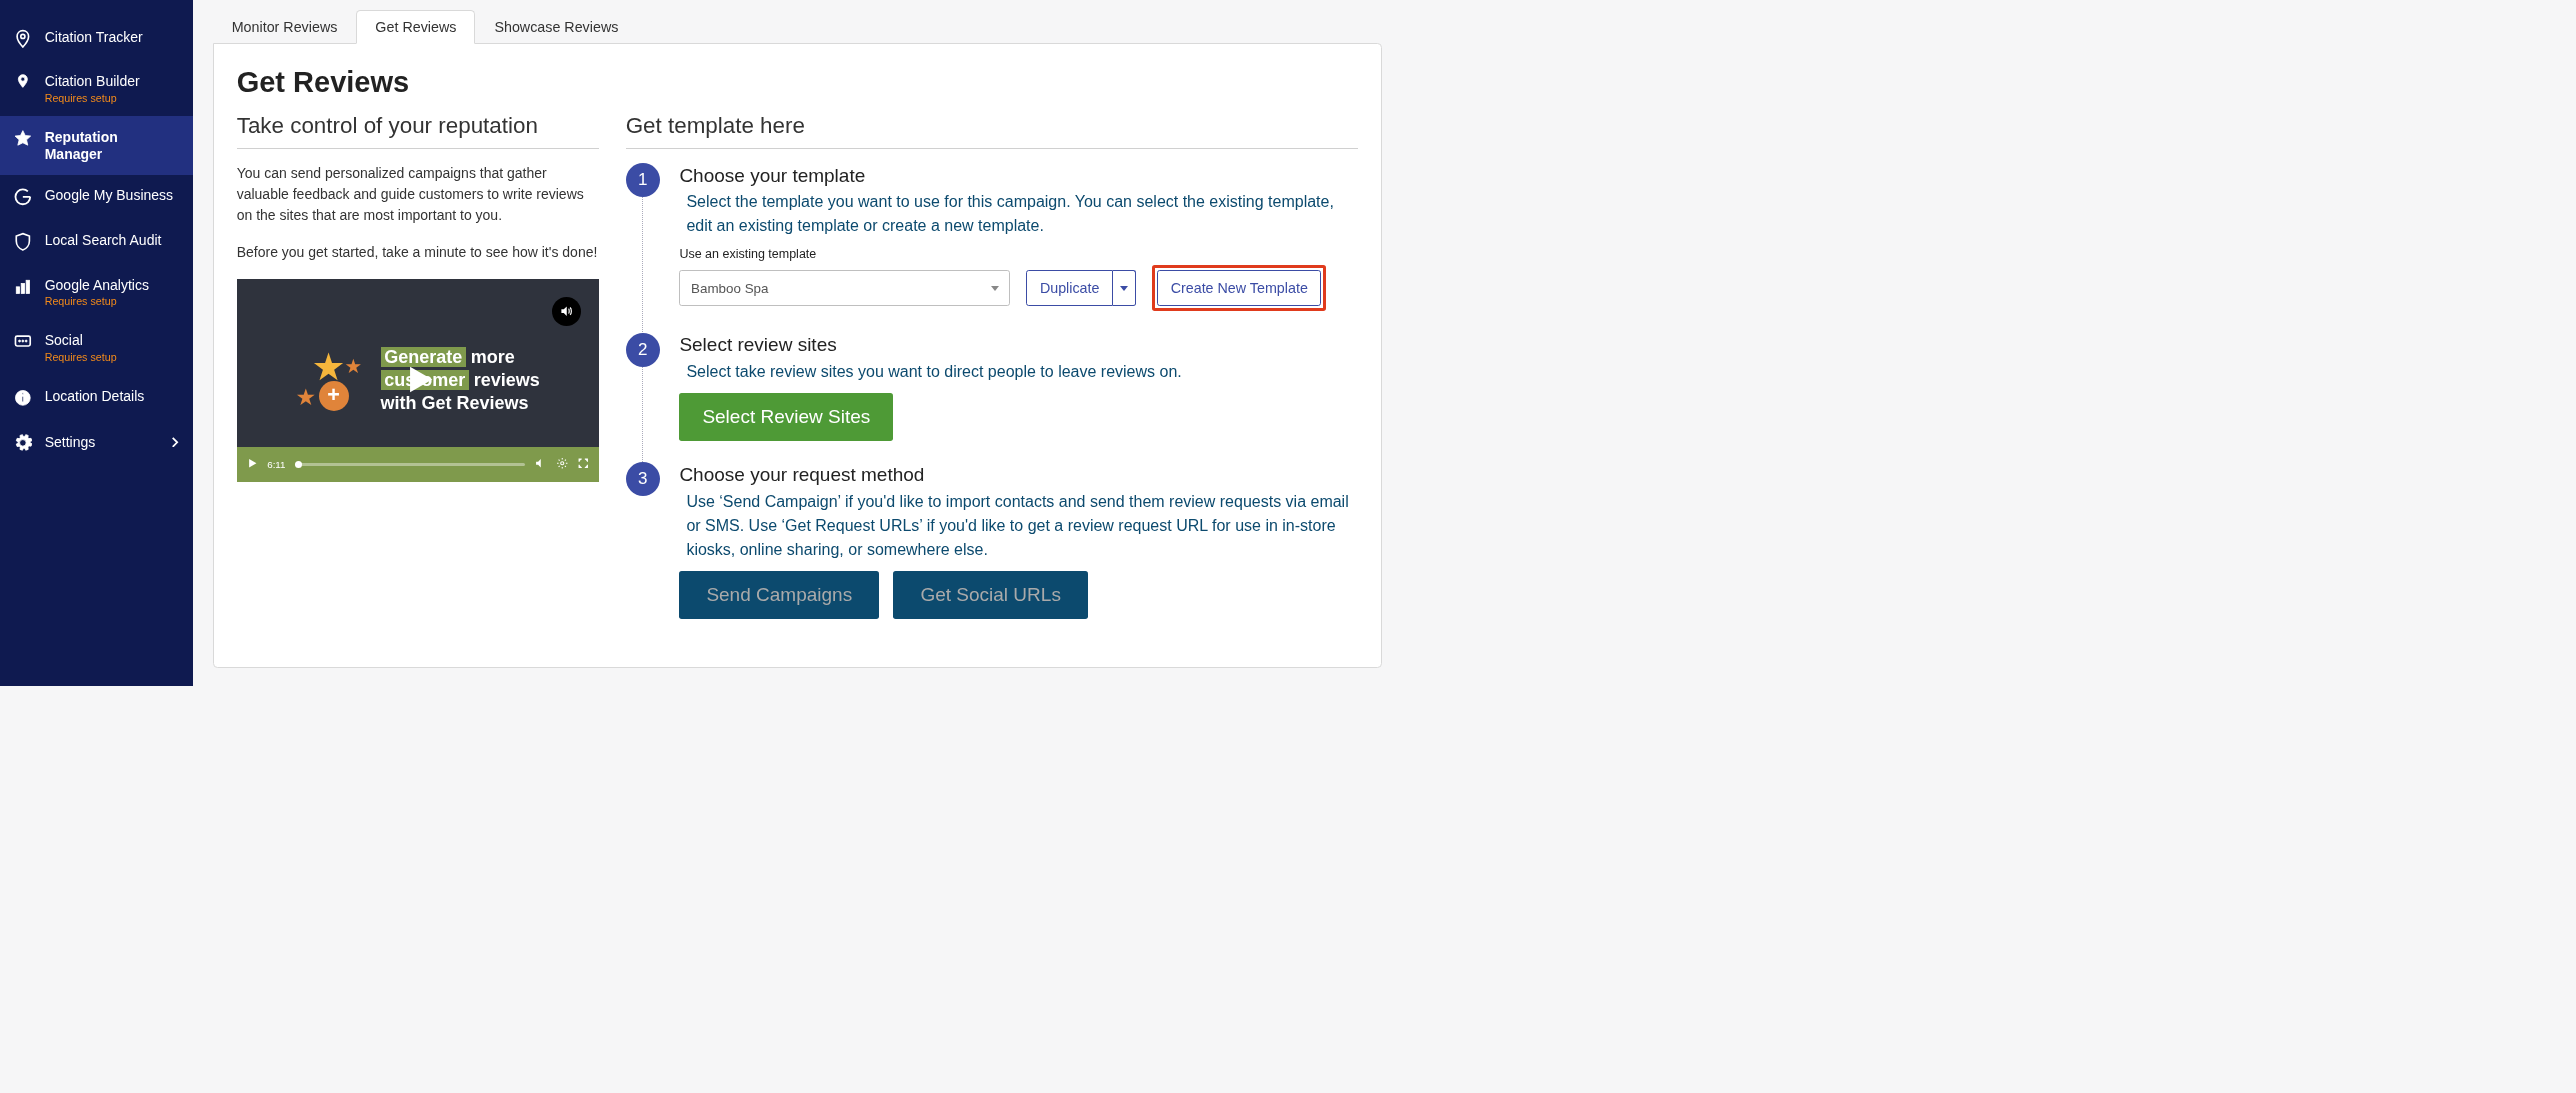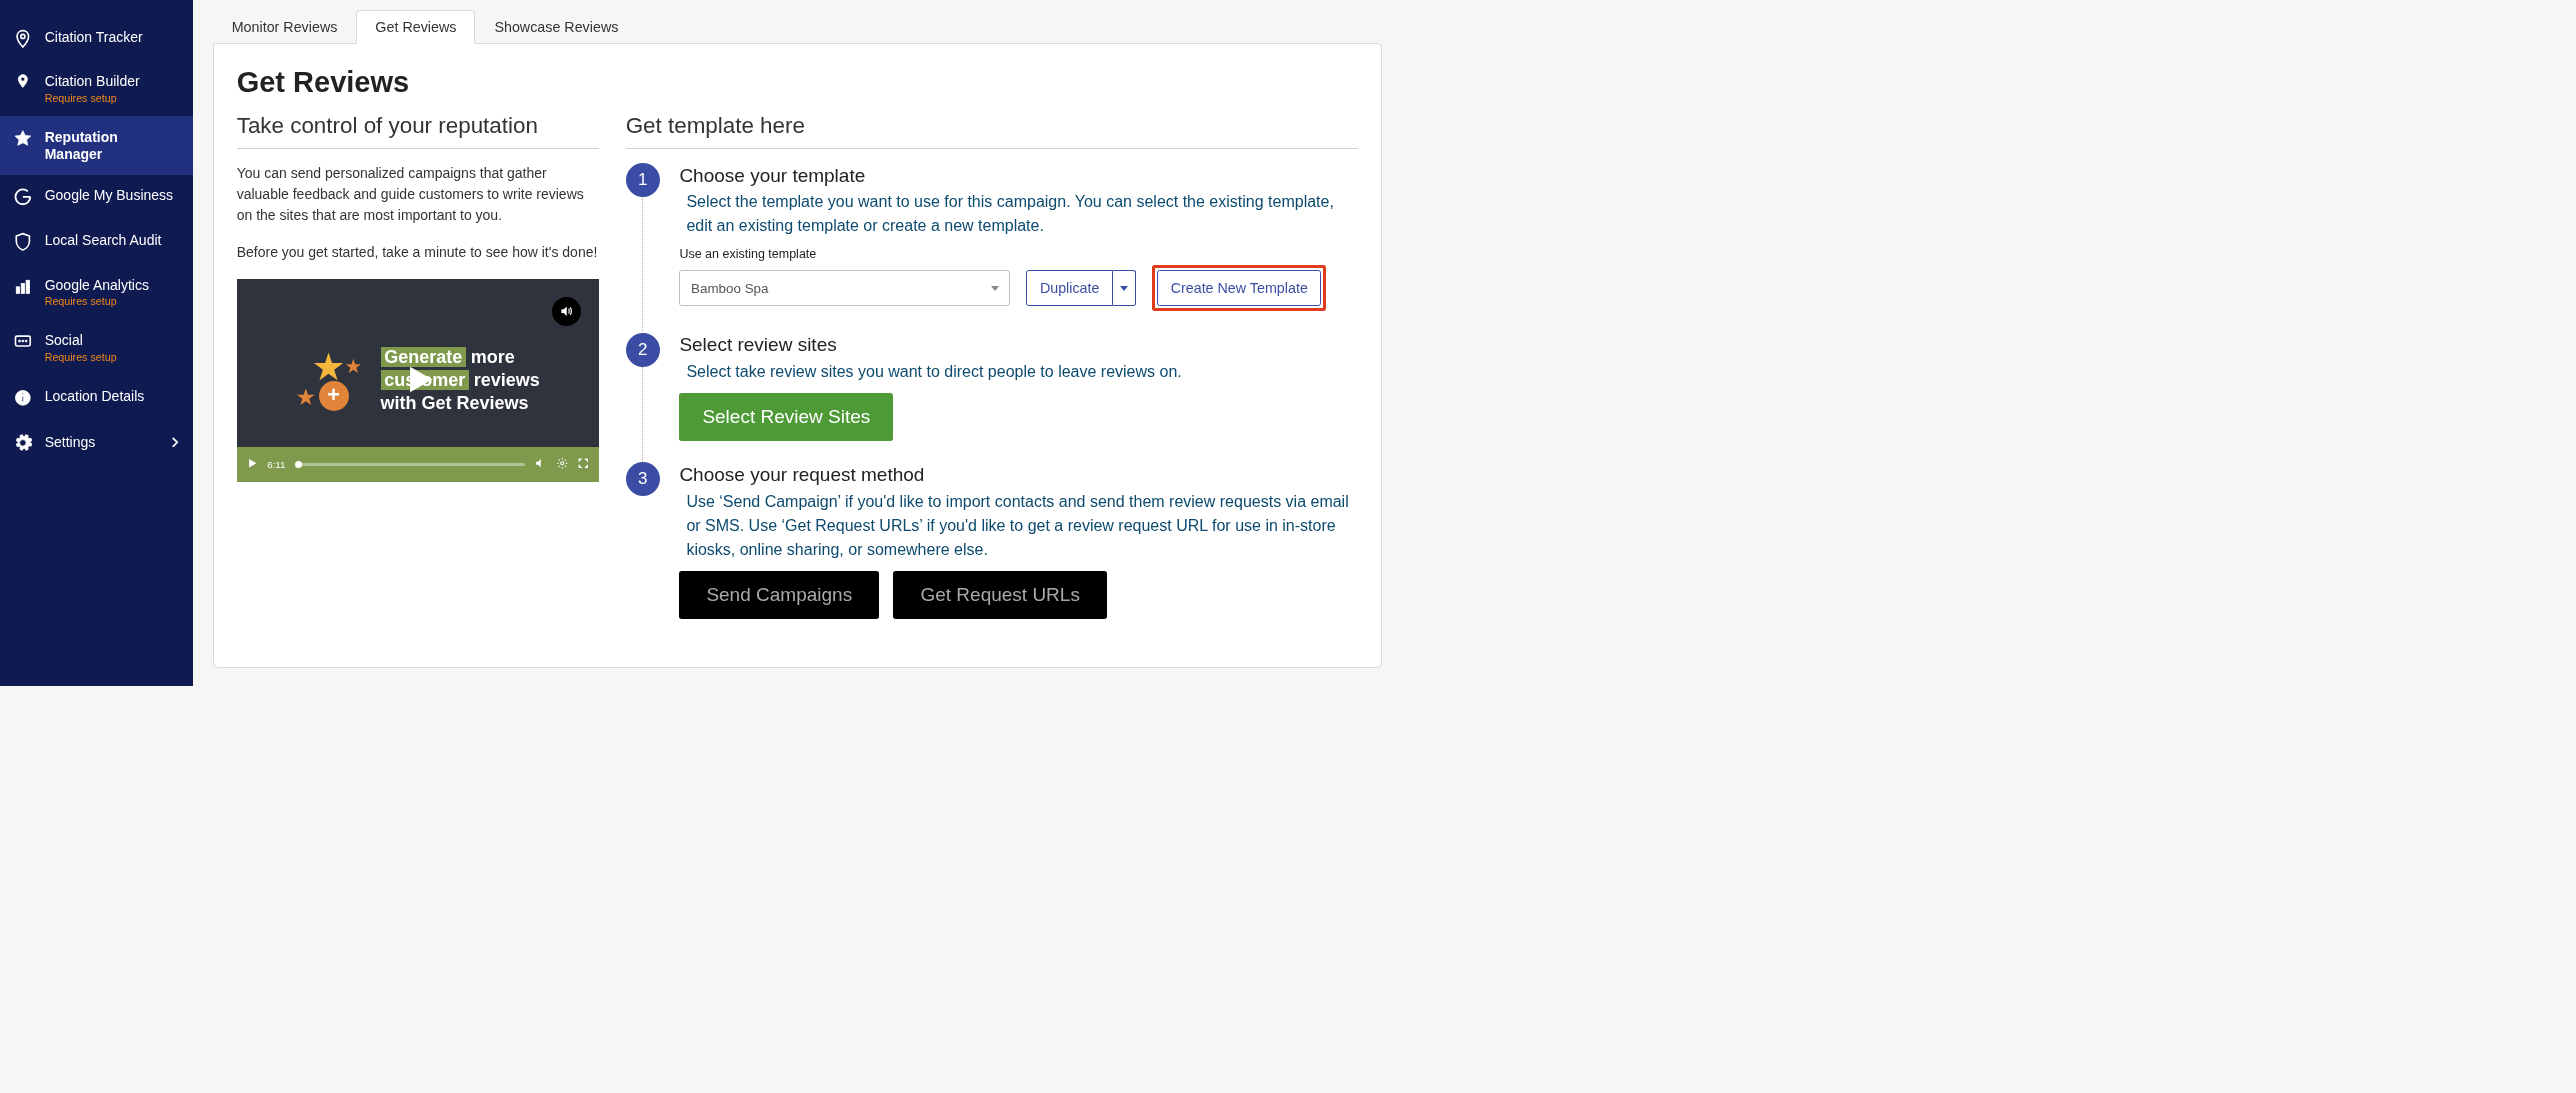--- a/index.html
+++ b/index.html
@@ -76,21 +76,21 @@
   .template-row{display:flex;gap:16px;align-items:center;flex-wrap:wrap;}
   .select{height:36px;border:0.9px solid #bfbfbf;border-radius:2.7px;display:flex;align-items:center;justify-content:space-between;padding:0 10.7px;width:331px;font-size:13.4px;color:#555;background:#fff;}
   .caret-down{border-left:4.5px solid transparent;border-right:4.5px solid transparent;border-top:5.4px solid #888;}
   .btn-outline{height:36px;border:0.9px solid var(--blue-accent);border-radius:2.7px;background:#fff;color:var(--blue-accent);display:flex;align-items:center;padding:0 12.5px;font-size:14.3px;}
   .btn-split{display:flex;}
   .btn-split .btn-outline:first-child{border-top-right-radius:0;border-bottom-right-radius:0;}
   .btn-split .btn-outline.dd{border-left:none;border-top-left-radius:0;border-bottom-left-radius:0;padding:0 7.2px;}
   .btn-highlight-wrap{border:3.6px solid var(--highlight);border-radius:2.7px;padding:1.8px;}
   .btn-green{height:48px;border:none;border-radius:2.7px;background:var(--green);color:#fff;font-size:19px;padding:0 23px;}
   .btn-gray-row{display:flex;gap:14.3px;}
-  .btn-gray{height:48px;border:none;border-radius:2.7px;background:#000000;color:#aaa;font-size:19px;padding:0 27px;}
+  .btn-gray{height:48px;border:none;border-radius:2.7px;background:#0c4a6e;color:#aaa;font-size:19px;padding:0 27px;}
 </style>
 </head>
 <body>
 
 <div class="app">
 
   <nav class="sidebar">
     <div class="nav-item">
       <span class="nav-item-icon">
         <svg viewBox="0 0 24 24">
@@ -305,21 +305,21 @@
               </div>
             </div>
 
             <div class="step">
               <div class="step-num">3</div>
               <div class="step-body">
                 <div class="step-title">Choose your request method</div>
                 <p class="step-desc">Use ‘Send Campaign’ if you'd like to import contacts and send them review requests via email or SMS. Use ‘Get Request URLs’ if you'd like to get a review request URL for use in in-store kiosks, online sharing, or somewhere else.</p>
                 <div class="btn-gray-row">
                   <button class="btn-gray">Send Campaigns</button>
-                  <button class="btn-gray">Get Request URLs</button>
+                  <button class="btn-gray">Get Social URLs</button>
                 </div>
               </div>
             </div>
           </div>
         </div>
       </div>
     </div>
   </div>
 </div>
 

